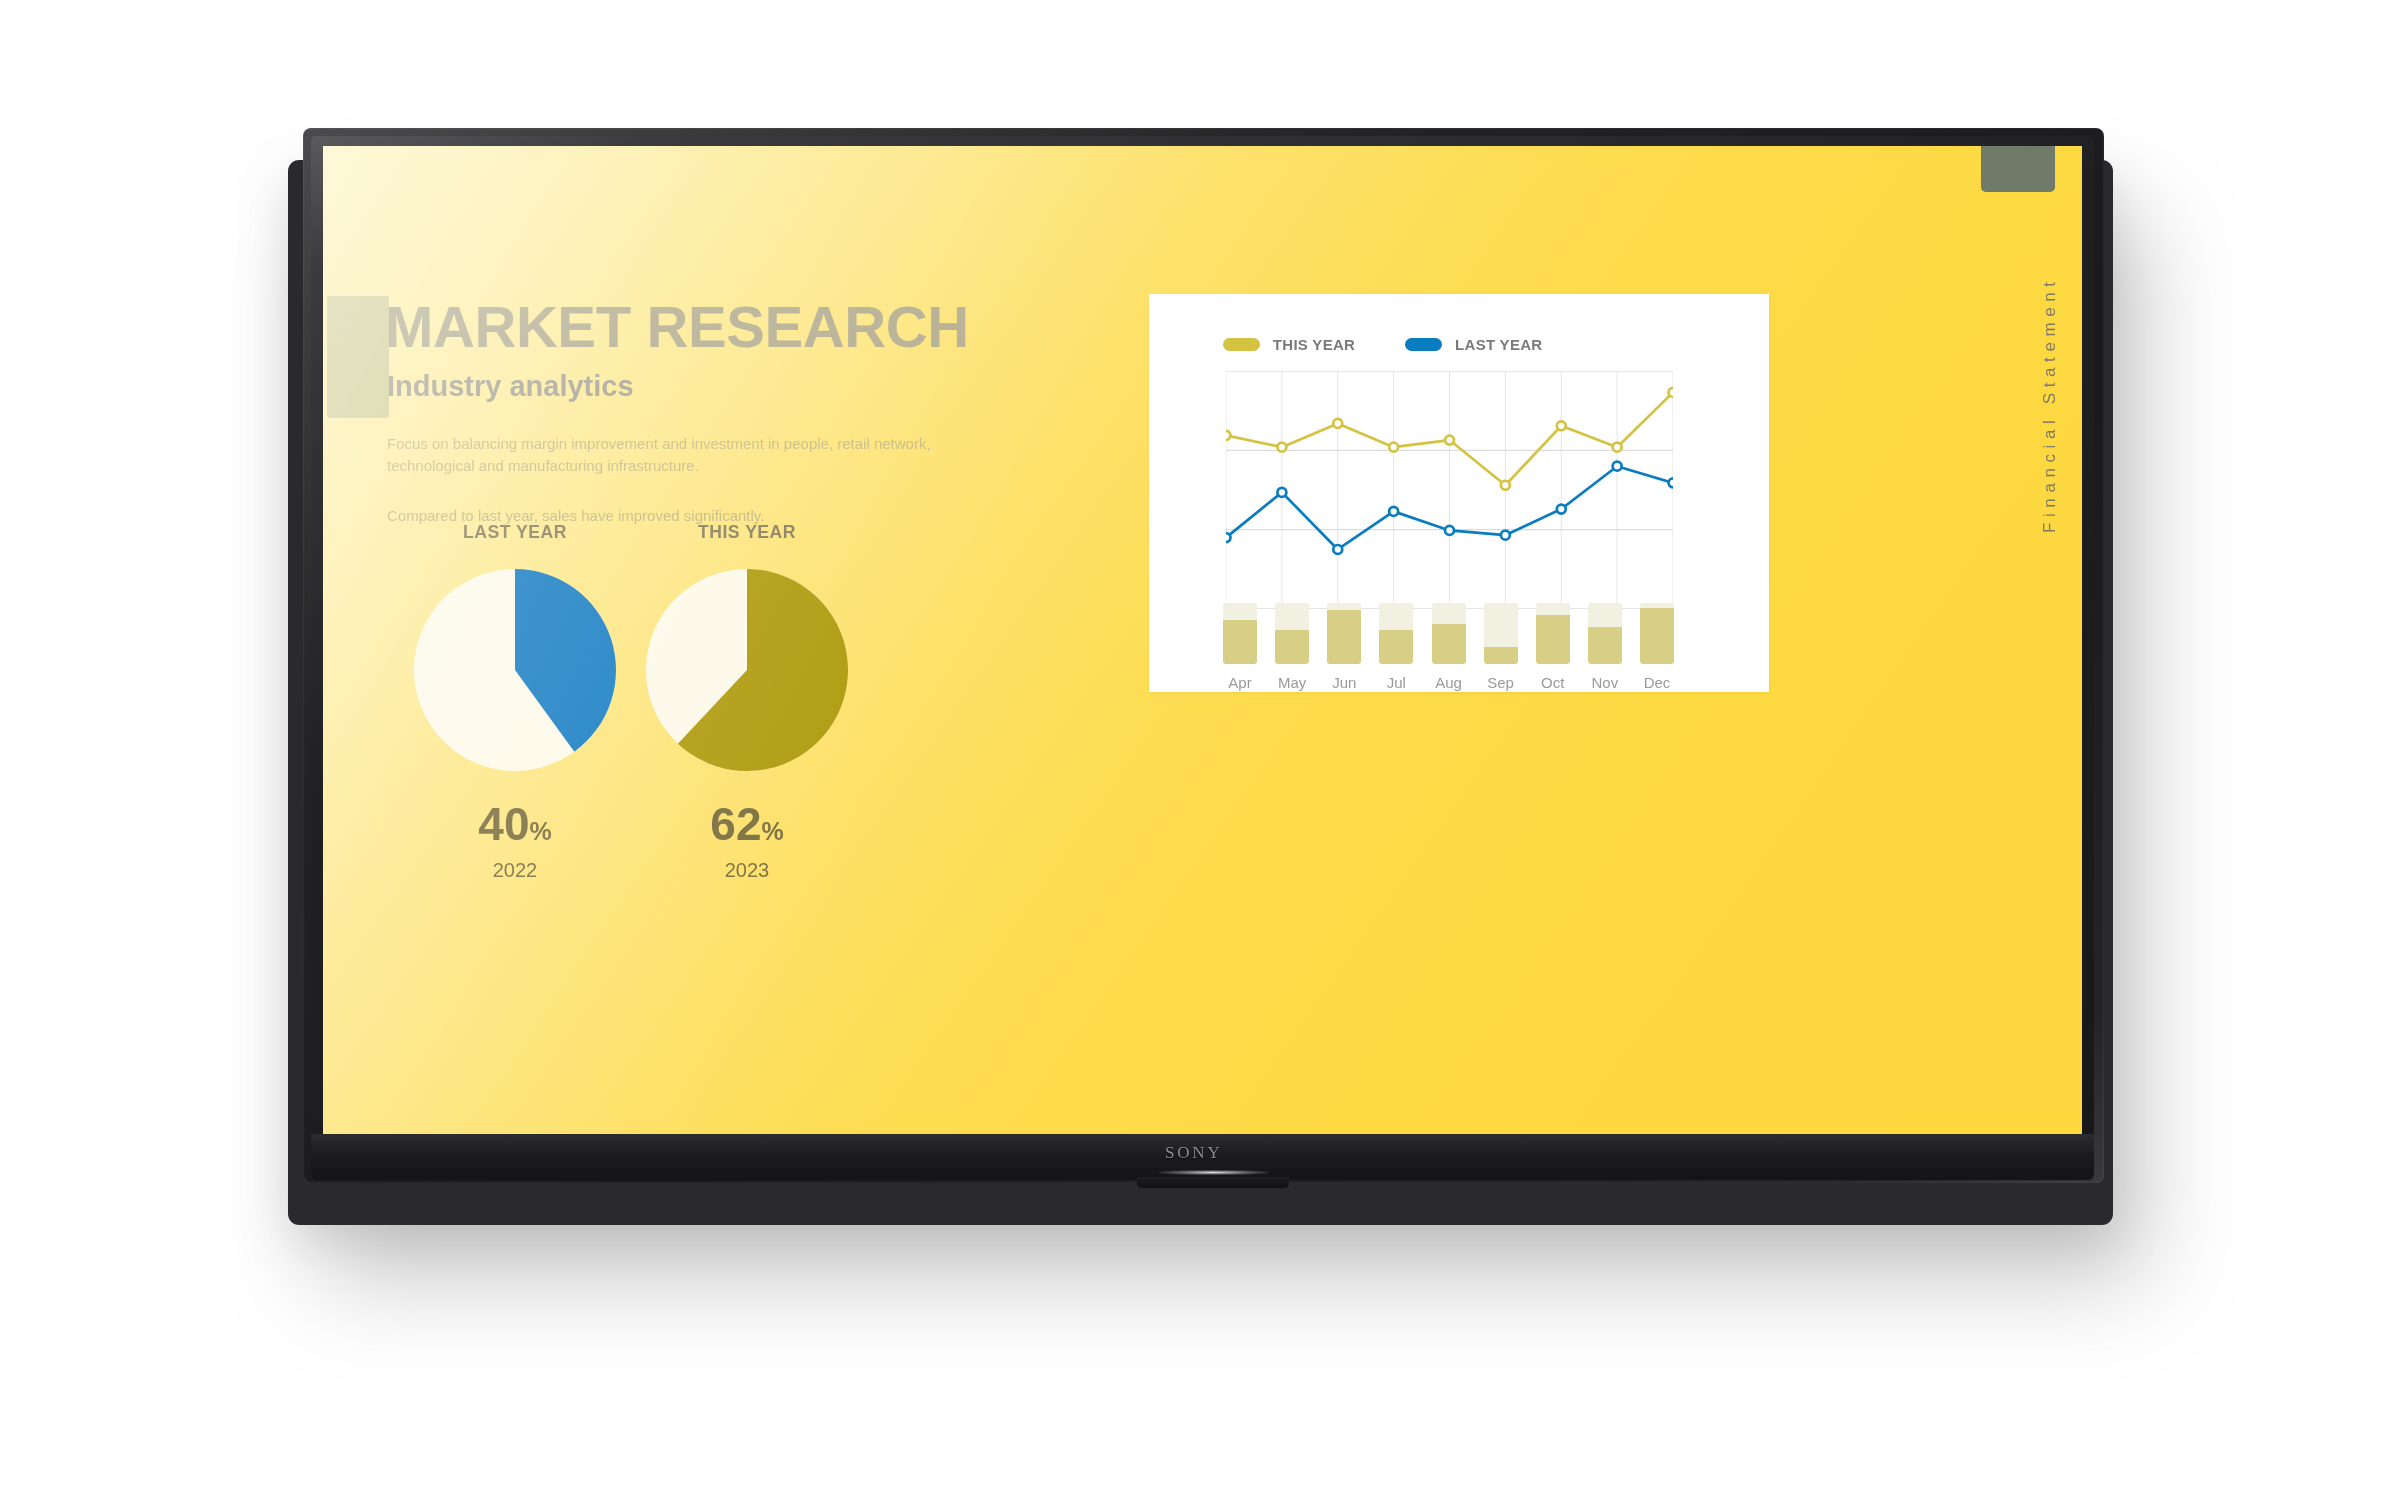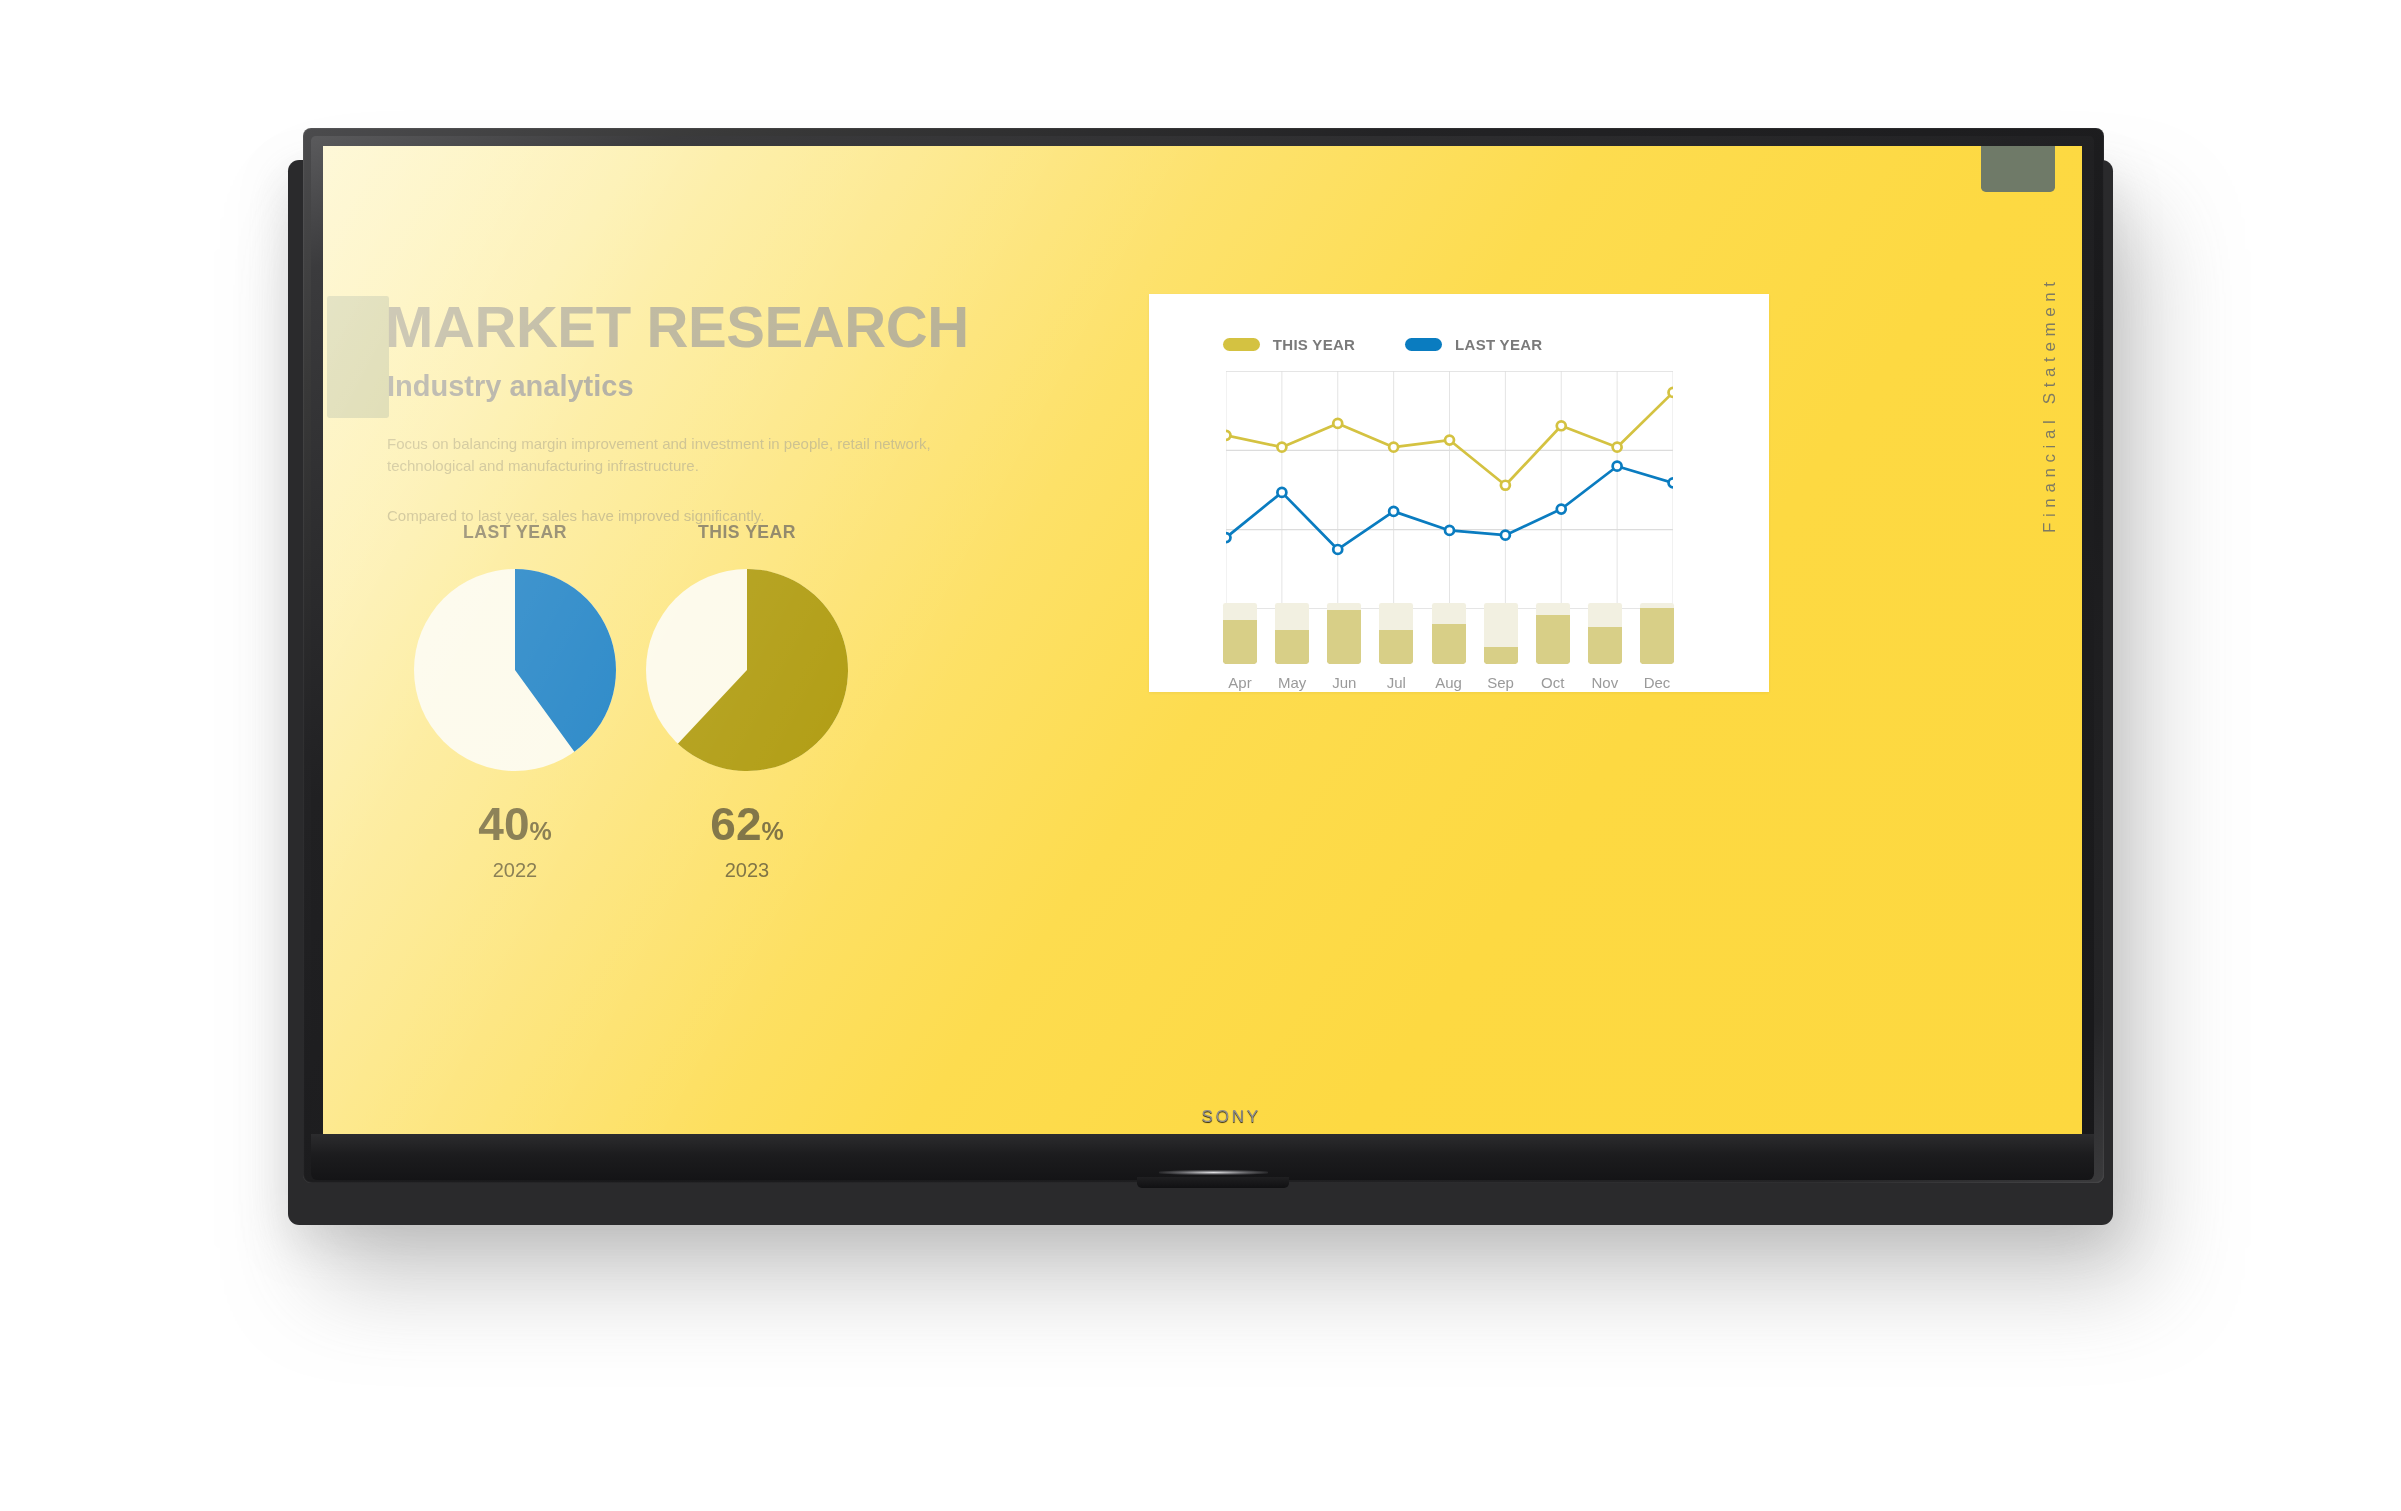--- a/index.html
+++ b/index.html
@@ -28,23 +28,23 @@
       background:linear-gradient(125deg,#fdf3b8 0%,#fdeea4 13%,#fde477 32%,#fddc4f 52%,#fdd942 70%,#fdd83f 100%);}
 
   
   #screen-gloss{position:absolute;inset:0;pointer-events:none;
       background:linear-gradient(118deg, rgba(255,255,255,.45) 0%, rgba(255,255,255,.16) 18%, rgba(255,255,255,0) 40%);}
 
   
   #bottom-bezel{position:absolute;left:311px;top:1134px;width:1783px;height:46px;
       border-radius:0 0 6.4px 6.4px;
       background:linear-gradient(180deg,#2c2c2e 0%,#1c1c1e 45%,#141416 100%);}
-  #sony-logo{position:absolute;left:1165px;top:1106px;width:96px;height:21px;
+  #sony-logo{position:absolute;left:1165px;top:1142px;width:96px;height:21px;
       color:#8d8d90;font-size:17px;letter-spacing:2.8px;font-weight:400;
-      font-family:Liberation Sans, sans-serif;text-align:right;line-height:21px;
+      font-family:Liberation Serif, serif;text-align:left;line-height:21px;
       text-shadow:0 0.8px 0.8px rgba(0,0,0,.8);}
   #ir-indicator{position:absolute;left:1159px;top:1170px;width:109px;height:4.8px;border-radius:2.4px;
       background:radial-gradient(ellipse at center, rgba(235,235,238,.95) 0%, rgba(150,150,155,.55) 45%, rgba(30,30,32,0) 80%);}
   #stand-notch{position:absolute;left:1137px;top:1177px;width:152px;height:11.2px;
       background:linear-gradient(180deg,#202022,#101012);border-radius:0 0 4.8px 4.8px;}
 
   
   .deco-rect-left{position:absolute;left:4px;top:150px;width:62px;height:122px;
       background:rgba(120,138,120,.30);border-radius:2.4px;}
   .deco-rect-right{position:absolute;right:27px;top:-42px;width:74px;height:88px;

